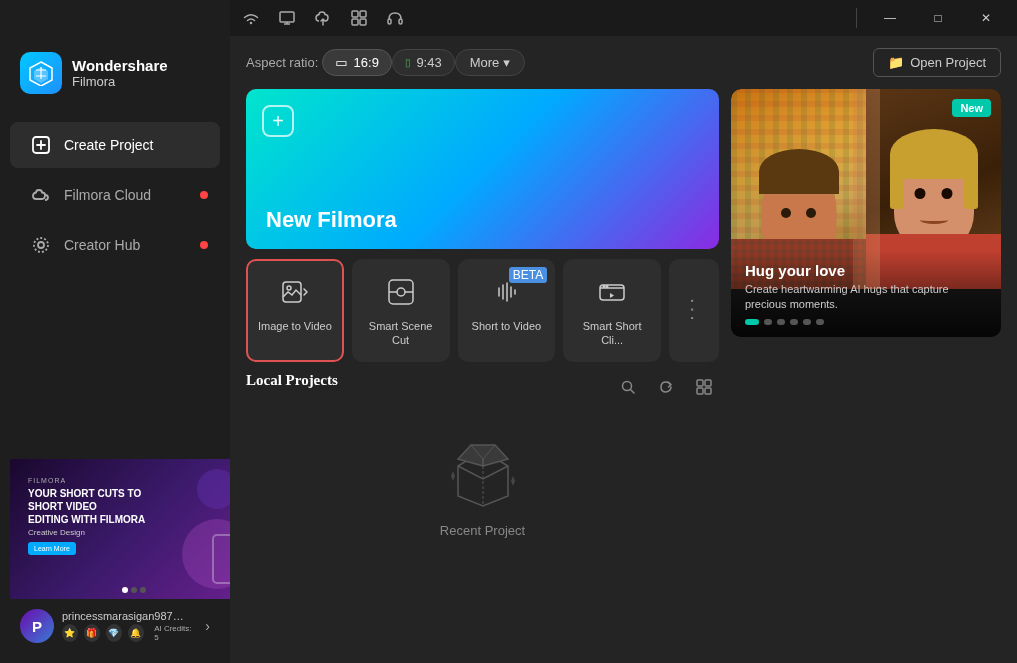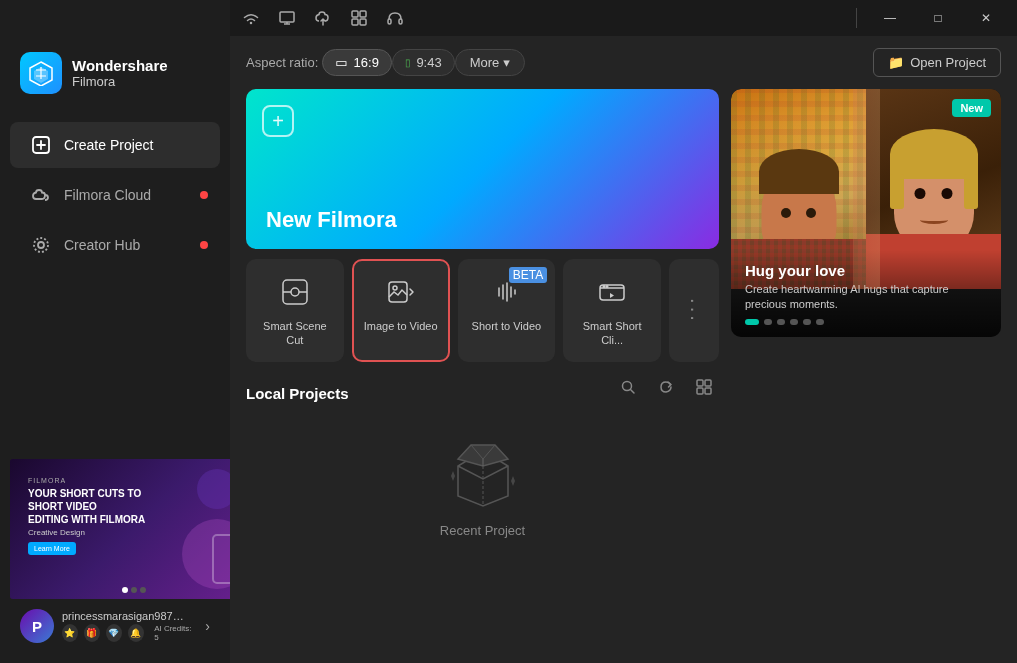--- a/index.html
+++ b/index.html
@@ -409,23 +409,24 @@
       font-size: 18px;
       color: #888;
     }
 
     
     .local-projects-section {
       flex: 1;
     }
     .section-header {
       display: flex;
-      align-items: flex-end;
+      align-items: flex-start;
       justify-content: space-between;
       margin-bottom: 8px;
+      font-family: Liberation Serif, serif;
     }
     .section-title {
       font-size: 15px;
       font-weight: 600;
       color: #fff;
     }
     .section-actions {
       display: flex;
       gap: 8px;
     }
@@ -704,41 +705,41 @@
 
     <div class="left-section">
 
       <div class="new-project-banner">
         <div class="new-project-plus">+</div>
         <span class="new-project-title">New Filmora</span>
       </div>
 
       <div class="quick-actions">
 
-        <div class="action-card">
-          <div class="action-icon">
-            <svg width="30" height="30" viewBox="0 0 30 30" fill="none" stroke="#ccc" stroke-width="1.5">
-              <rect x="3" y="3" width="24" height="24" rx="4"></rect>
-              <circle cx="15" cy="15" r="4"></circle>
-              <path d="M3 15 L11 15 M19 15 L27 15"></path>
-            </svg>
-          </div>
-          <span class="action-label">Smart Scene Cut</span>
-        </div>
-
         <div class="action-card selected">
           <div class="action-icon">
             <svg width="30" height="30" viewBox="0 0 30 30" fill="none" stroke="#ccc" stroke-width="1.5">
               <rect x="3" y="5" width="18" height="20" rx="3"></rect>
               <circle cx="9" cy="11" r="2"></circle>
               <path d="M3 20 L8 15 L12 18 L16 13 L21 18"></path>
               <path d="M24 12 L27 15 L24 18" stroke-linecap="round" stroke-linejoin="round"></path>
             </svg>
           </div>
           <span class="action-label">Image to Video</span>
+        </div>
+
+        <div class="action-card">
+          <div class="action-icon">
+            <svg width="30" height="30" viewBox="0 0 30 30" fill="none" stroke="#ccc" stroke-width="1.5">
+              <rect x="3" y="3" width="24" height="24" rx="4"></rect>
+              <circle cx="15" cy="15" r="4"></circle>
+              <path d="M3 15 L11 15 M19 15 L27 15"></path>
+            </svg>
+          </div>
+          <span class="action-label">Smart Scene Cut</span>
         </div>
 
         <div class="action-card">
           <div class="beta-badge">BETA</div>
           <div class="action-icon">
             <svg width="30" height="30" viewBox="0 0 30 30" fill="none" stroke="#ccc" stroke-width="1.5">
               <path d="M12 8 L12 22 M8 11 L8 19 M16 6 L16 24 M20 10 L20 20 M24 13 L24 17" stroke-linecap="round"></path>
             </svg>
           </div>
           <span class="action-label">Short to Video</span>

